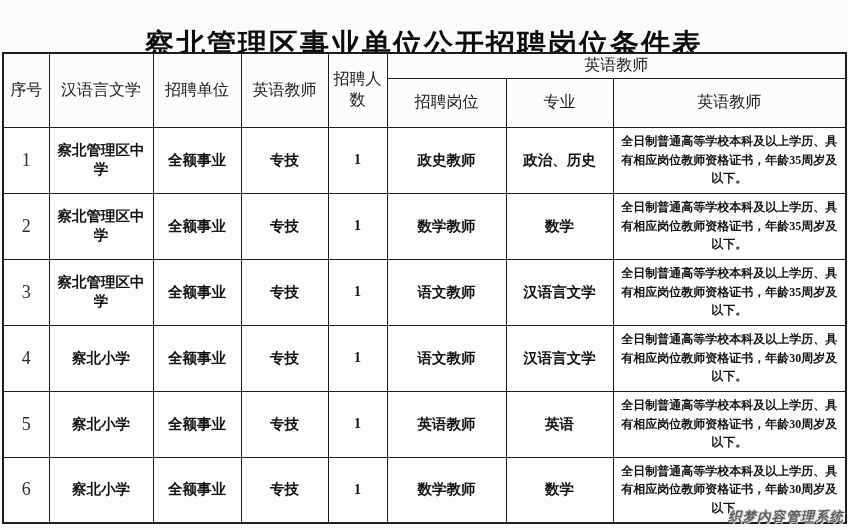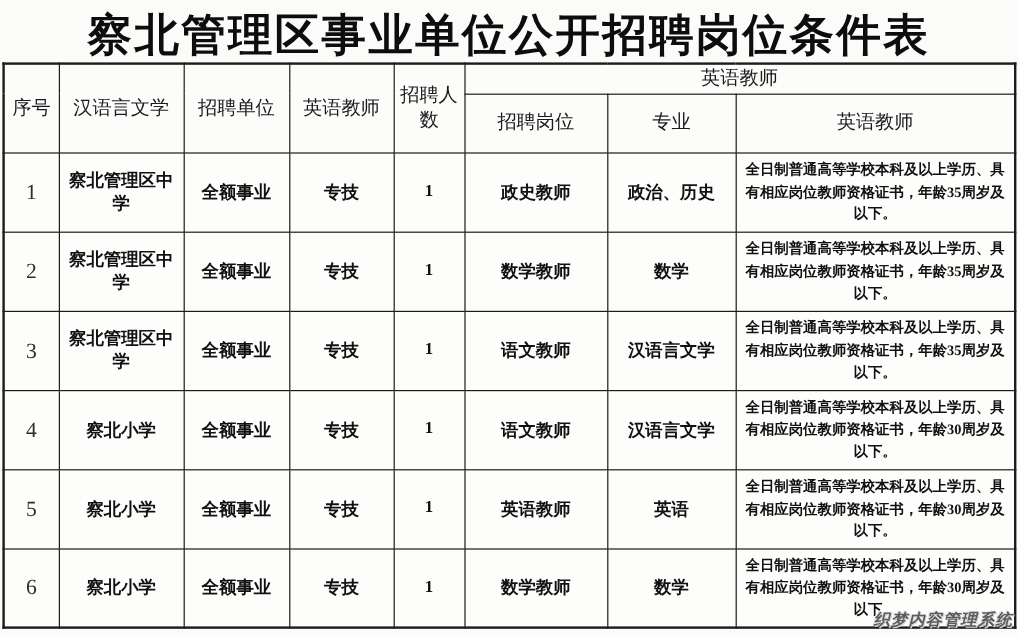--- a/index.html
+++ b/index.html
@@ -8,24 +8,25 @@
     width: 848px; height: 530px;
     background: #fbfbfa;
     position: relative;
     font-family: "Liberation Serif", serif;
     color: #111;
     overflow: hidden;
   }
   .page-title {
     text-align: center;
     padding-top: 5px;
-    font-size: 37px;
+    font-size: 29px;
     font-weight: bold;
     letter-spacing: 2px;
     color: #0d0d0d;
+    margin-top: 20px;
   }
   table.recruit {
     position: absolute;
     left: 2px; top: 52px;
     width: 843px;
     border-collapse: collapse;
     table-layout: fixed;
     border: 2px solid #1c1c1c;
   }
   table.recruit th, table.recruit td {

